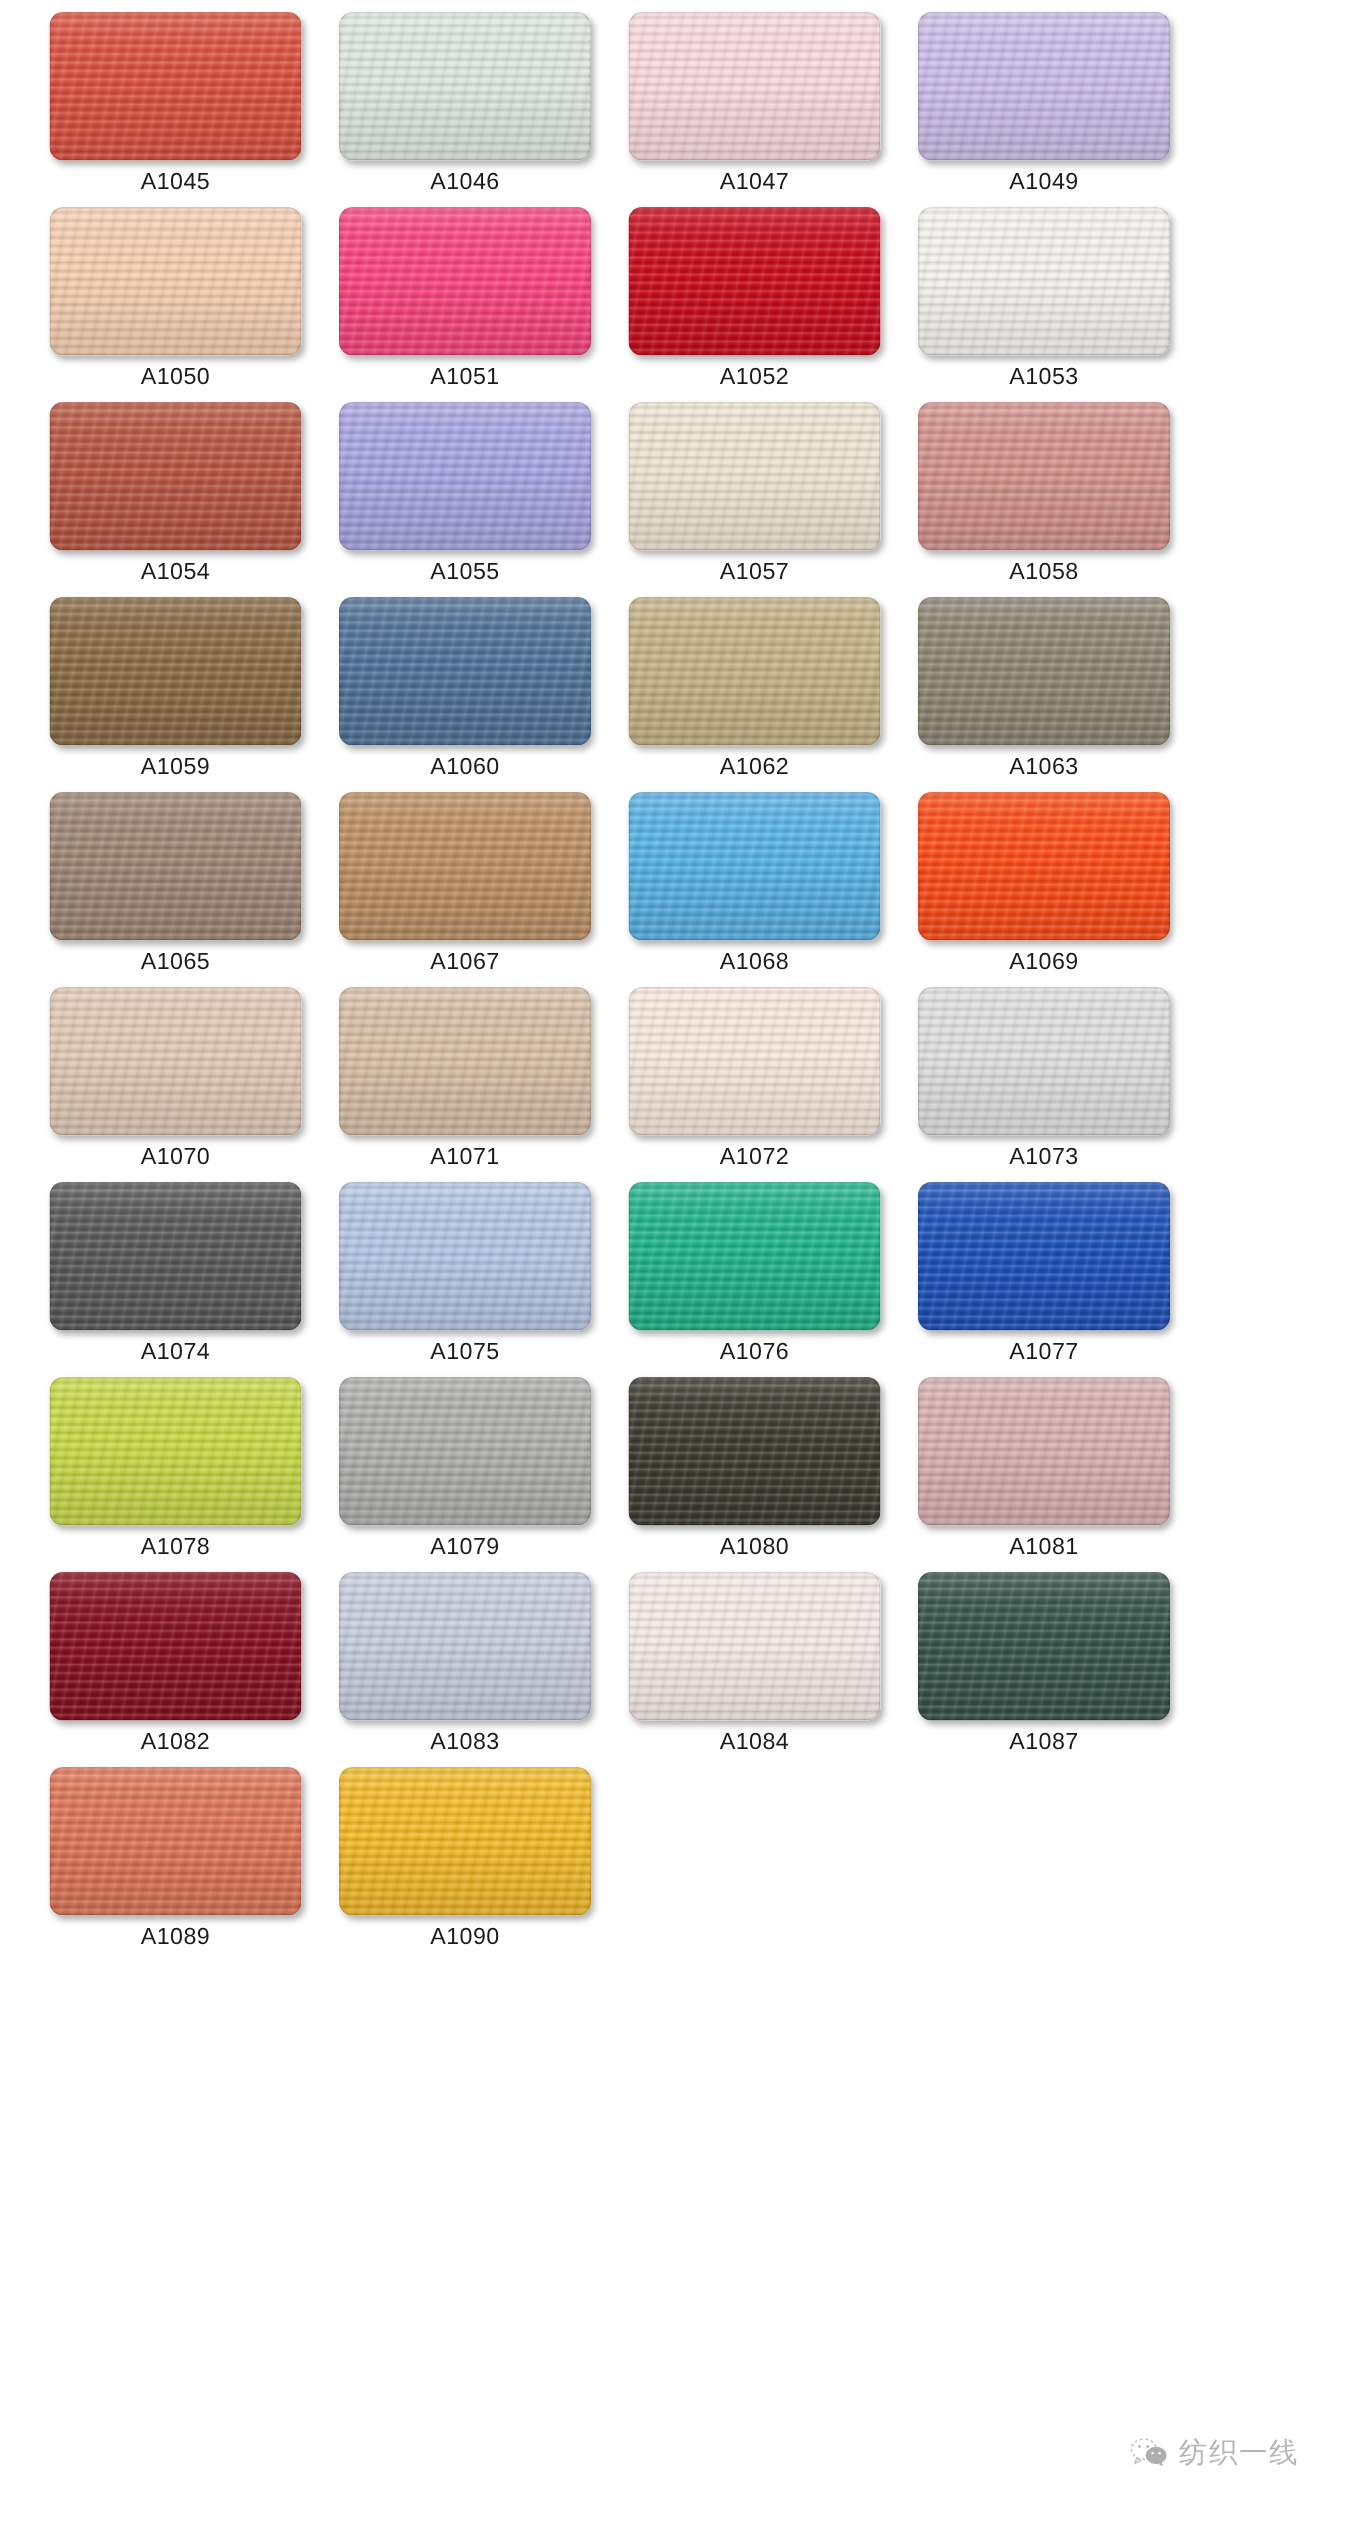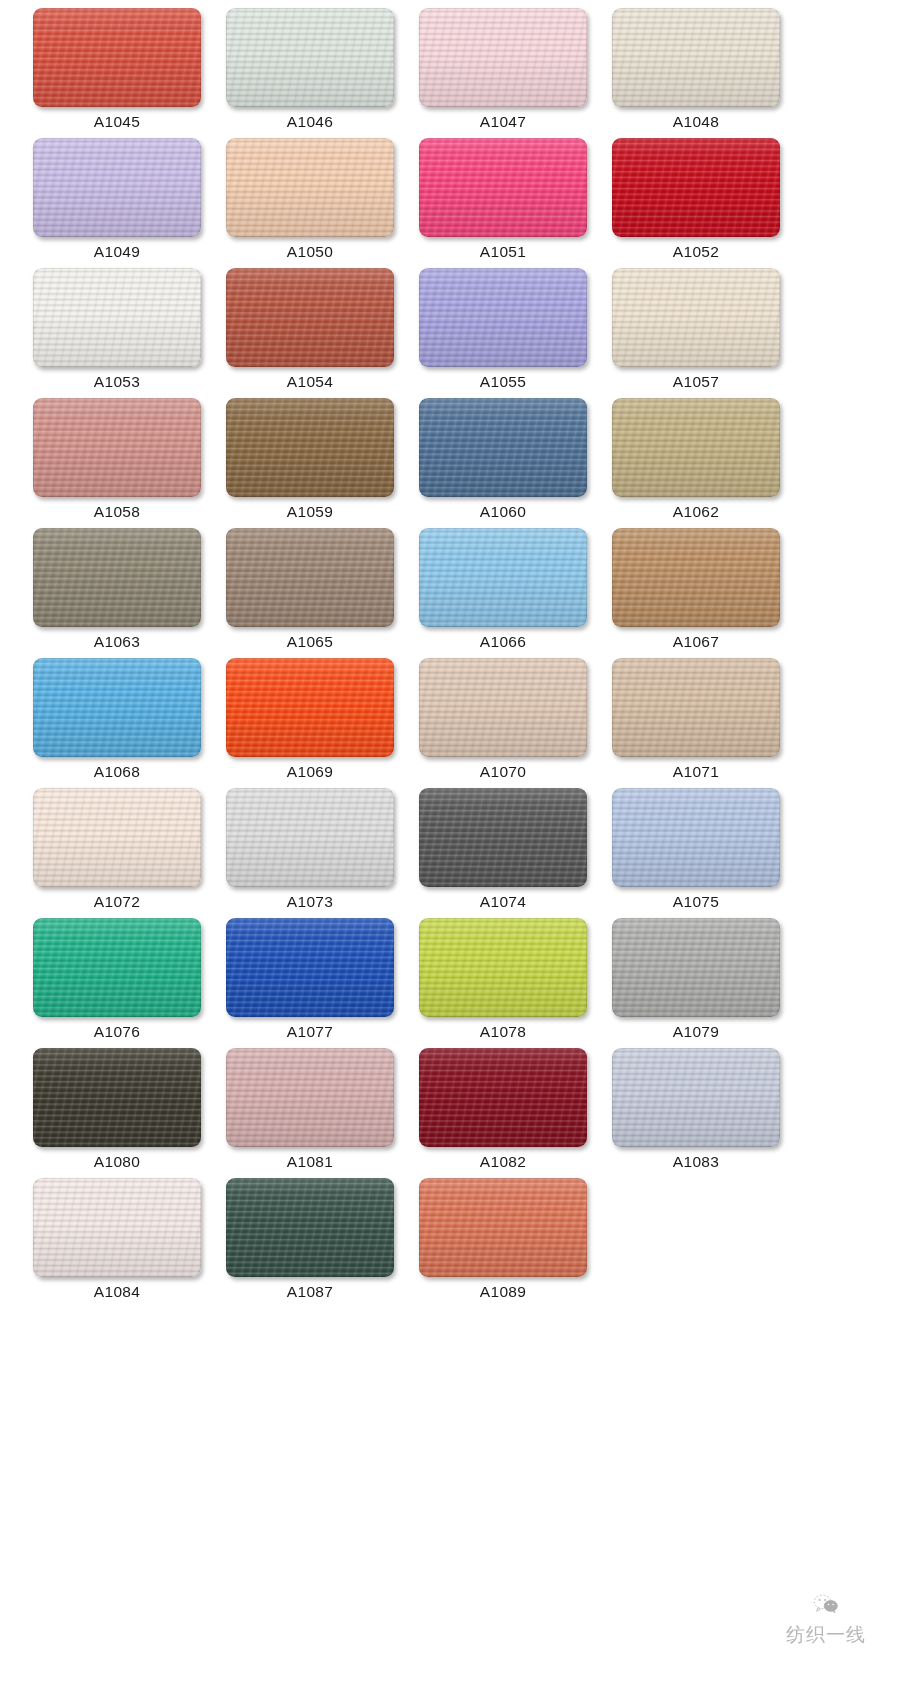--- a/index.html
+++ b/index.html
@@ -120,21 +120,20 @@
   
   .watermark {
     position: absolute;
     right: 33px;
     bottom: 38px;
     display: flex;
     align-items: center;
     gap: 7px;
     opacity: .62;
     user-select: none;
-    flex-direction: column;
   }
   .watermark .wechat {
     width: 26px;
     height: 22px;
     flex: none;
   }
   .watermark .wm-text {
     font-family: "DejaVu Sans", sans-serif;
     font-size: 19px;
     color: #8a8a8a;
@@ -172,30 +171,20 @@
           <div class="base" style="background: rgb(247, 215, 221);"></div>
           <div class="threads"></div>
           <div class="fibers"></div>
           <div class="sheen"></div>
           <div class="edge"></div>
         </div>
         <div class="code">A1047</div>
       </div>
       <div class="cell">
         <div class="swatch">
-          <div class="base" style="background: rgb(233, 225, 210);"></div>
-          <div class="threads"></div>
-          <div class="fibers"></div>
-          <div class="sheen"></div>
-          <div class="edge"></div>
-        </div>
-        <div class="code">A1048</div>
-      </div>
-      <div class="cell">
-        <div class="swatch">
           <div class="base" style="background: rgb(200, 188, 230);"></div>
           <div class="threads"></div>
           <div class="fibers"></div>
           <div class="sheen"></div>
           <div class="edge"></div>
         </div>
         <div class="code">A1049</div>
       </div>
       <div class="cell">
         <div class="swatch">
@@ -322,30 +311,20 @@
           <div class="base" style="background: rgb(156, 133, 115);"></div>
           <div class="threads"></div>
           <div class="fibers"></div>
           <div class="sheen"></div>
           <div class="edge"></div>
         </div>
         <div class="code">A1065</div>
       </div>
       <div class="cell">
         <div class="swatch">
-          <div class="base" style="background: rgb(140, 199, 234);"></div>
-          <div class="threads"></div>
-          <div class="fibers"></div>
-          <div class="sheen"></div>
-          <div class="edge"></div>
-        </div>
-        <div class="code">A1066</div>
-      </div>
-      <div class="cell">
-        <div class="swatch">
           <div class="base" style="background: rgb(187, 142, 98);"></div>
           <div class="threads"></div>
           <div class="fibers"></div>
           <div class="sheen"></div>
           <div class="edge"></div>
         </div>
         <div class="code">A1067</div>
       </div>
       <div class="cell">
         <div class="swatch">
@@ -529,20 +508,30 @@
       </div>
       <div class="cell">
         <div class="swatch">
           <div class="base" style="background: rgb(220, 115, 85);"></div>
           <div class="threads"></div>
           <div class="fibers"></div>
           <div class="sheen"></div>
           <div class="edge"></div>
         </div>
         <div class="code">A1089</div>
+      </div>
+      <div class="cell">
+        <div class="swatch">
+          <div class="base" style="background: rgb(241, 185, 39);"></div>
+          <div class="threads"></div>
+          <div class="fibers"></div>
+          <div class="sheen"></div>
+          <div class="edge"></div>
+        </div>
+        <div class="code">A1090</div>
       </div>
       <div class="cell empty">
         <div class="swatch"></div>
         <div class="code"></div>
       </div>
       <div class="cell empty">
         <div class="swatch"></div>
         <div class="code"></div>
       </div>
     </div>

